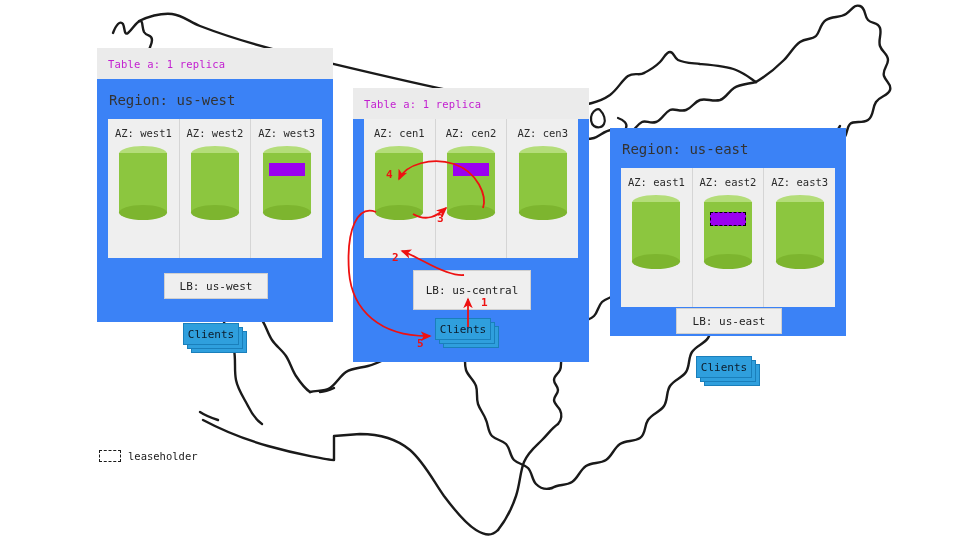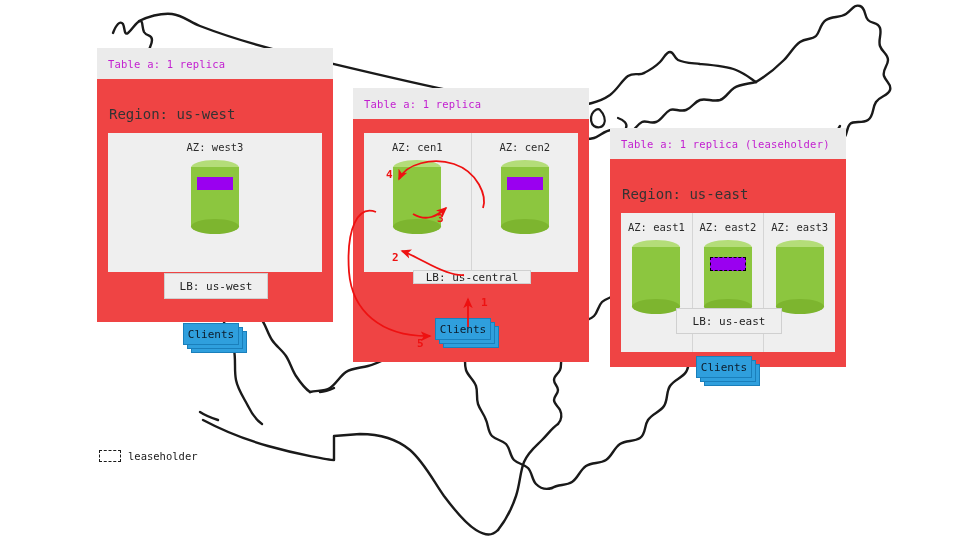--- a/index.html
+++ b/index.html
@@ -13,22 +13,22 @@
   .arrows-svg{position:absolute;left:0;top:0;width:960px;height:540px;pointer-events:none;z-index:40;}
 
   
   .region{position:absolute;z-index:10;}
   .region-header{
     background:#ebebeb;color:#c21fd0;
     font-size:10.5px;letter-spacing:.2px;
     padding:10px 11px 9px 11px;box-sizing:border-box;white-space:nowrap;
   }
   .region-body{
-    background:#ef4444;box-sizing:border-box;
-    padding:14px 11px 0 11px;position:relative;
+    background:#3b82f6;box-sizing:border-box;
+    padding:0 11px 0 11px;position:relative;
   }
   .region-title{
     color:#333333;font-size:14px;padding:13px 0 11px 1px;white-space:nowrap;
   }
   .az-row{display:flex;background:#efefef;}
   .az{
     flex:1;background:#efefef;border-right:1px solid #d5d5d5;
     box-sizing:border-box;padding:8px 0 12px 0;
     display:flex;flex-direction:column;align-items:center;
   }
@@ -217,20 +217,36 @@
   </svg>
 
   <div class="region" style="left:97px;top:48px;width:236px;">
     <div class="region-header">
       <span>Table a: 1 replica</span>
     </div>
     <div class="region-body" style="height:243px;">
       <div class="region-title">Region: us-west</div>
       <div class="az-row" style="height:139px;">
         <div class="az">
+          <div class="az-label">AZ: west1</div>
+          <div class="cyl" style="width:48px;height:74px;">
+            <div class="top" style="width:48px;height:15px;"></div>
+            <div class="body" style="top:7px;width:48px;height:60px;"></div>
+            <div class="bot" style="top:59px;width:48px;height:15px;"></div>
+          </div>
+        </div>
+        <div class="az">
+          <div class="az-label">AZ: west2</div>
+          <div class="cyl" style="width:48px;height:74px;">
+            <div class="top" style="width:48px;height:15px;"></div>
+            <div class="body" style="top:7px;width:48px;height:60px;"></div>
+            <div class="bot" style="top:59px;width:48px;height:15px;"></div>
+          </div>
+        </div>
+        <div class="az">
           <div class="az-label">AZ: west3</div>
           <div class="cyl" style="width:48px;height:74px;">
             <div class="top" style="width:48px;height:15px;"></div>
             <div class="body" style="top:7px;width:48px;height:60px;"></div>
             <div class="bot" style="top:59px;width:48px;height:15px;"></div>
             <div class="replica" style="left:6px;top:17px;width:36px;height:13px;"></div>
           </div>
         </div>
       </div>
     </div>
@@ -262,38 +278,43 @@
         </div>
         <div class="az">
           <div class="az-label">AZ: cen2</div>
           <div class="cyl" style="width:48px;height:74px;">
             <div class="top" style="width:48px;height:15px;"></div>
             <div class="body" style="top:7px;width:48px;height:60px;"></div>
             <div class="bot" style="top:59px;width:48px;height:15px;"></div>
             <div class="replica" style="left:6px;top:17px;width:36px;height:13px;"></div>
           </div>
         </div>
-      </div>
-    </div>
-    <div class="lb" style="left:60px;top:182px;width:118px;height:14px;">
+        <div class="az">
+          <div class="az-label">AZ: cen3</div>
+          <div class="cyl" style="width:48px;height:74px;">
+            <div class="top" style="width:48px;height:15px;"></div>
+            <div class="body" style="top:7px;width:48px;height:60px;"></div>
+            <div class="bot" style="top:59px;width:48px;height:15px;"></div>
+          </div>
+        </div>
+      </div>
+    </div>
+    <div class="lb" style="left:60px;top:182px;width:118px;height:40px;">
       <span>LB: us-central</span>
     </div>
     <div class="clients" style="left:82px;top:230px;width:72px;height:30px;">
       <div class="card" style="left:8px;top:8px;width:56px;height:22px;"></div>
       <div class="card" style="left:4px;top:4px;width:56px;height:22px;"></div>
       <div class="card front" style="width:56px;height:22px;">
         <span>Clients</span>
       </div>
     </div>
   </div>
 
   <div class="region" style="left:610px;top:128px;width:236px;">
-    <div class="region-header">
-      <span>Table a: 1 replica (leaseholder)</span>
-    </div>
     <div class="region-body" style="height:208px;">
       <div class="region-title">Region: us-east</div>
       <div class="az-row" style="height:139px;">
         <div class="az">
           <div class="az-label">AZ: east1</div>
           <div class="cyl" style="width:48px;height:74px;">
             <div class="top" style="width:48px;height:15px;"></div>
             <div class="body" style="top:7px;width:48px;height:60px;"></div>
             <div class="bot" style="top:59px;width:48px;height:15px;"></div>
           </div>

